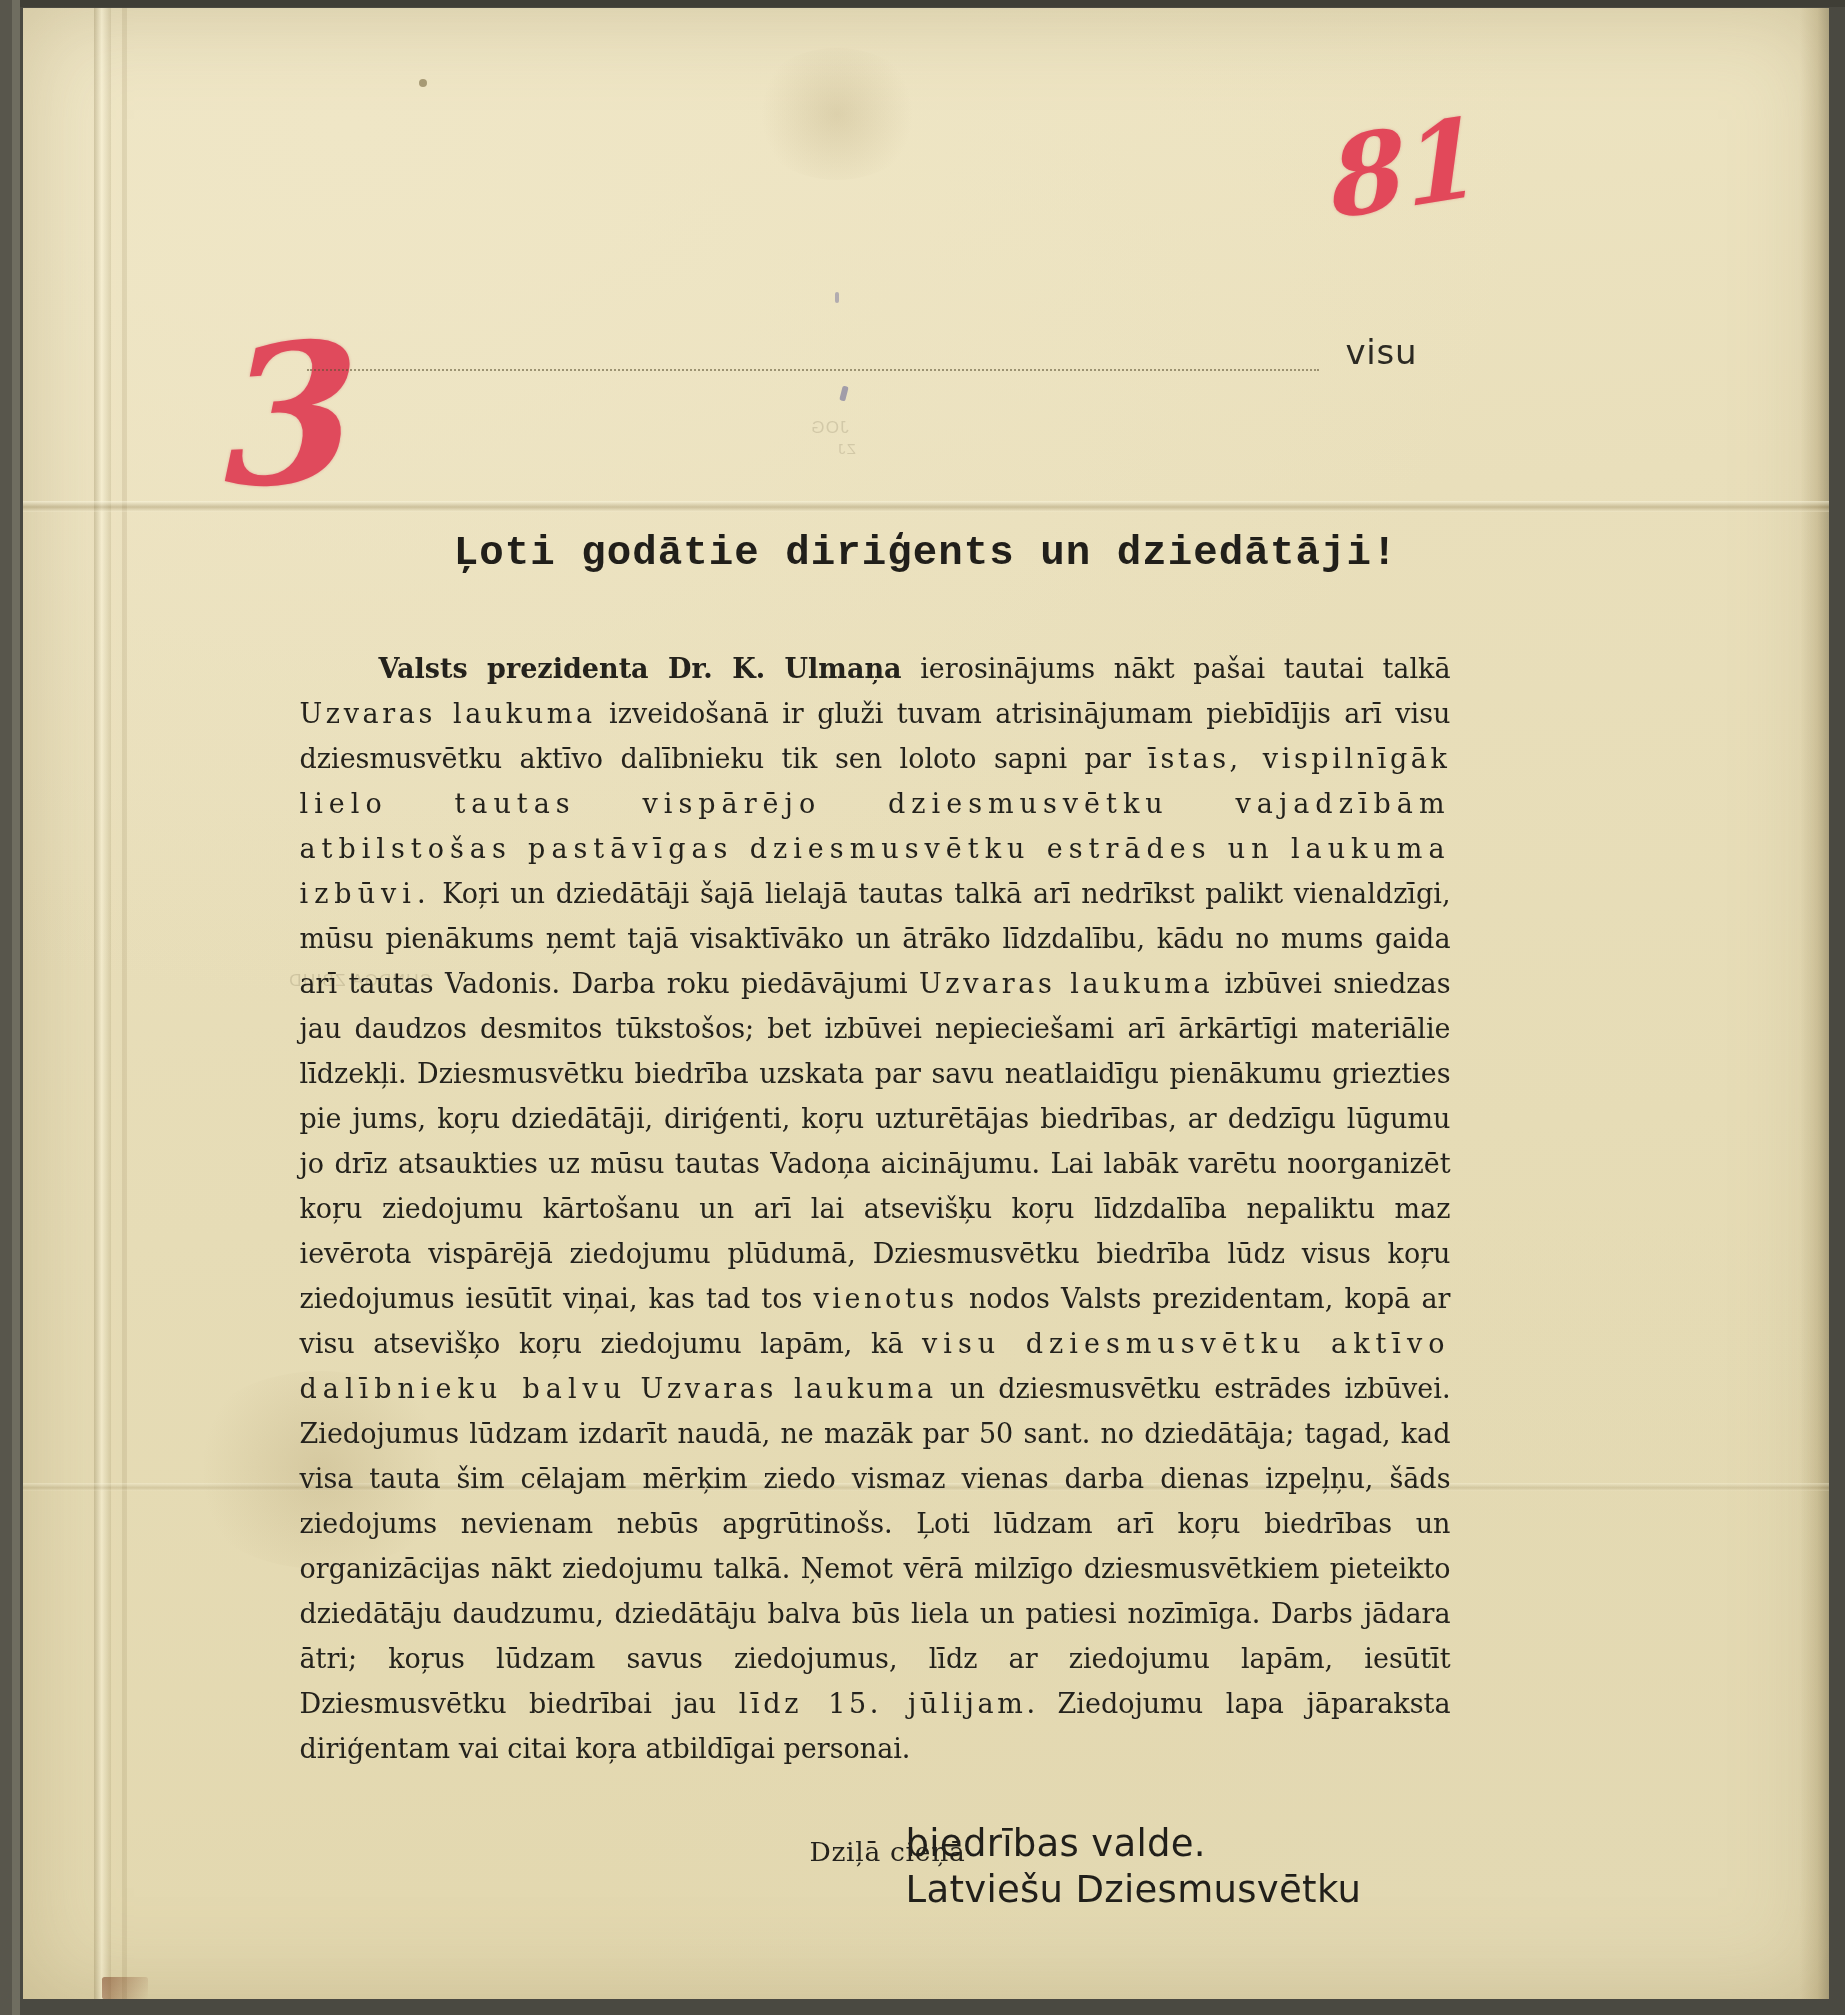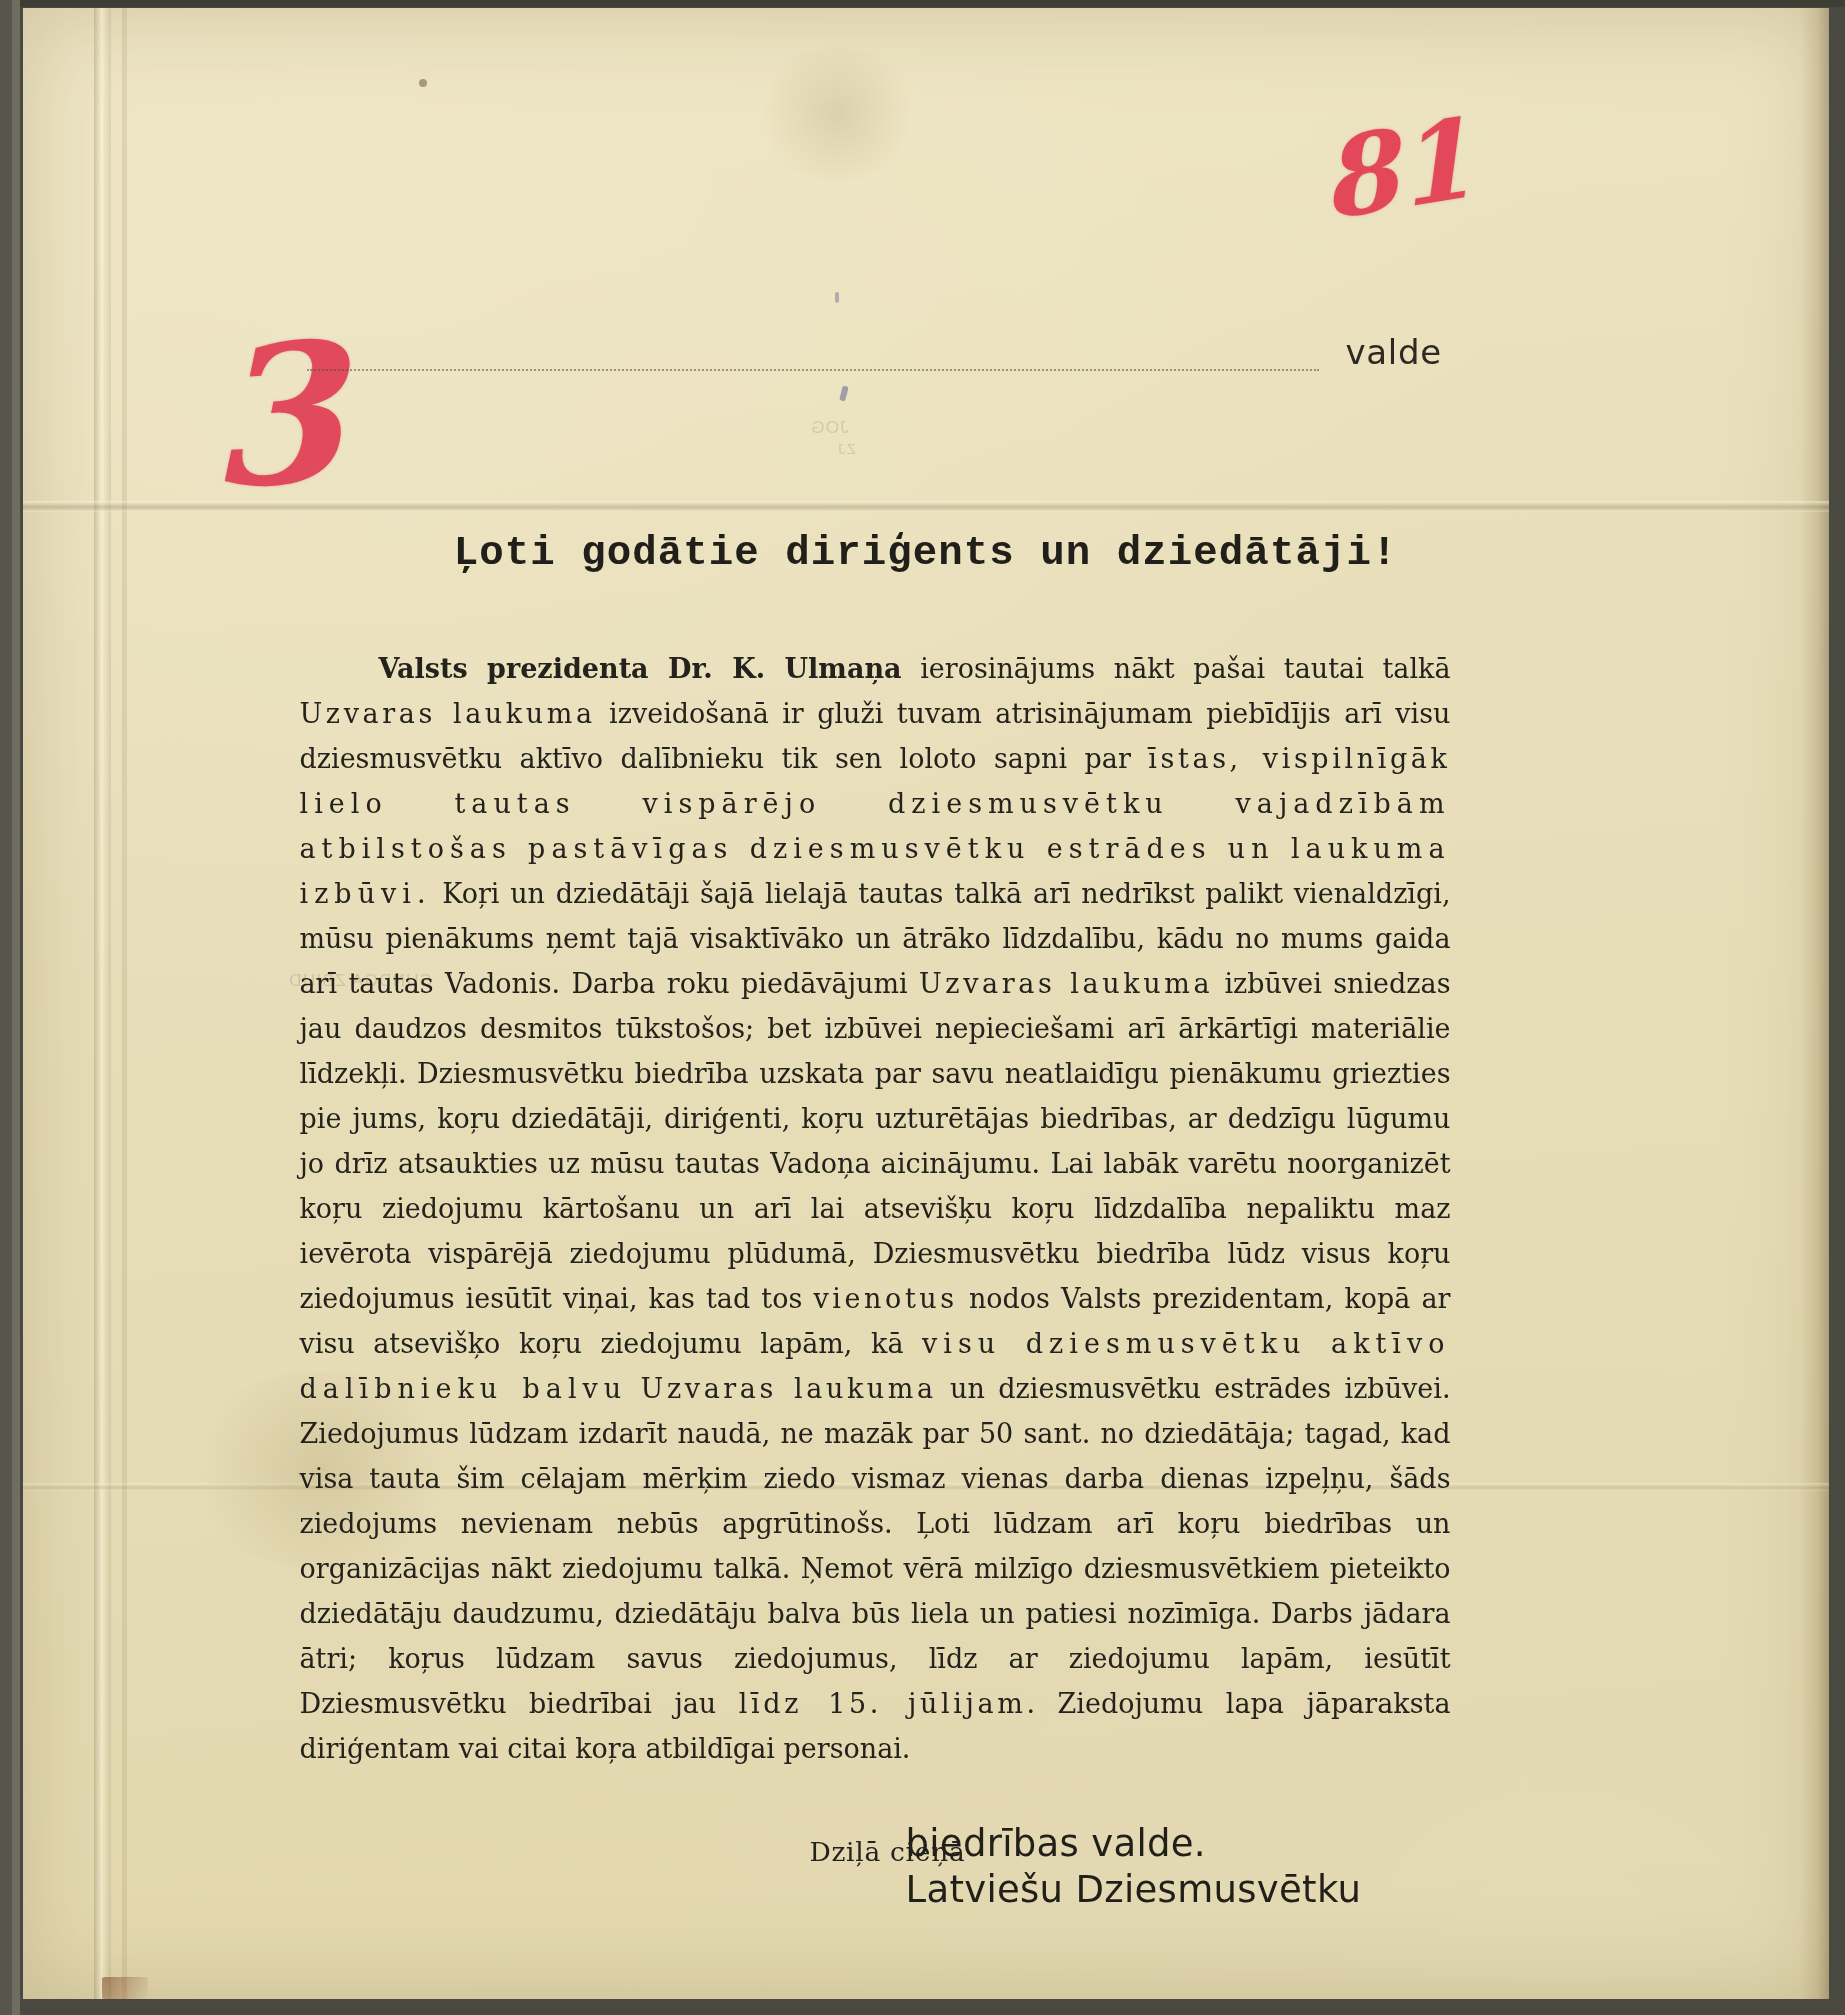--- a/index.html
+++ b/index.html
@@ -244,21 +244,21 @@
     <div class="corner-mark"></div>
 
     <div class="ghost g1">JOG</div>
     <div class="ghost g2">SUNDGA ZBIHD</div>
     <div class="ghost g3">ZJ</div>
 
     <div class="hw hw-81">81</div>
     <div class="hw hw-3">3</div>
 
     <div class="dotted-rule"></div>
-    <div class="korim">valde</div>
+    <div class="korim">visu</div>
 
     <div class="headline">
       <span class="inner">Ļoti godātie diriģents un dziedātāji!</span>
     </div>
 
     <div class="body-block">
       <p>
         <b>Valsts prezidenta Dr. K. Ulmaņa</b><span> ierosinājums nākt pašai tautai talkā <span class="sp1">Uzvaras laukuma</span> izveidošanā ir gluži tuvam atrisinājumam piebīdījis arī visu dziesmusvētku aktīvo dalībnieku tik sen loloto sapni par <span class="sp1">īstas, vispilnīgāk</span> <span class="sp2">lielo tautas vispārējo dziesmusvētku vajadzībām atbilstošas pastāvīgas dziesmusvētku estrādes un laukuma izbūvi.</span> Koŗi un dziedātāji šajā lielajā tautas talkā arī nedrīkst palikt vienaldzīgi, mūsu pienākums ņemt tajā visaktīvāko un ātrāko līdzdalību, kādu no mums gaida arī tautas Vadonis. Darba roku piedāvājumi <span class="sp1">Uzvaras laukuma</span> izbūvei sniedzas jau daudzos desmitos tūkstošos; bet izbūvei nepieciešami arī ārkārtīgi materiālie līdzekļi. Dziesmusvētku biedrība uzskata par savu neatlaidīgu pienākumu griezties pie jums, koŗu dziedātāji, diriģenti, koŗu uzturētājas biedrības, ar dedzīgu lūgumu jo drīz atsaukties uz mūsu tautas Vadoņa aicinājumu. Lai labāk varētu noorganizēt koŗu ziedojumu kārtošanu un arī lai atsevišķu koŗu līdzdalība nepaliktu maz ievērota vispārējā ziedojumu plūdumā, Dziesmusvētku biedrība lūdz visus koŗu ziedojumus iesūtīt viņai, kas tad tos <span class="sp1">vienotus</span> nodos Valsts prezidentam, kopā ar visu atsevišķo koŗu ziedojumu lapām, kā <span class="sp2">visu dziesmusvētku aktīvo dalībnieku balvu</span> <span class="sp1">Uzvaras laukuma</span> un dziesmusvētku estrādes izbūvei. Ziedojumus lūdzam izdarīt naudā, ne mazāk par 50 sant. no dziedātāja; tagad, kad visa tauta šim cēlajam mērķim ziedo vismaz vienas darba dienas izpeļņu, šāds ziedojums nevienam nebūs apgrūtinošs. Ļoti lūdzam arī koŗu biedrības un organizācijas nākt ziedojumu talkā. Ņemot vērā milzīgo dziesmusvētkiem pieteikto dziedātāju daudzumu, dziedātāju balva būs liela un patiesi nozīmīga. Darbs jādara ātri; koŗus lūdzam savus ziedojumus, līdz ar ziedojumu lapām, iesūtīt Dziesmusvētku biedrībai jau <span class="sp1">līdz 15. jūlijam</span>. Ziedojumu lapa jāparaksta diriģentam vai citai koŗa atbildīgai personai.</span>
       </p>
     </div>

